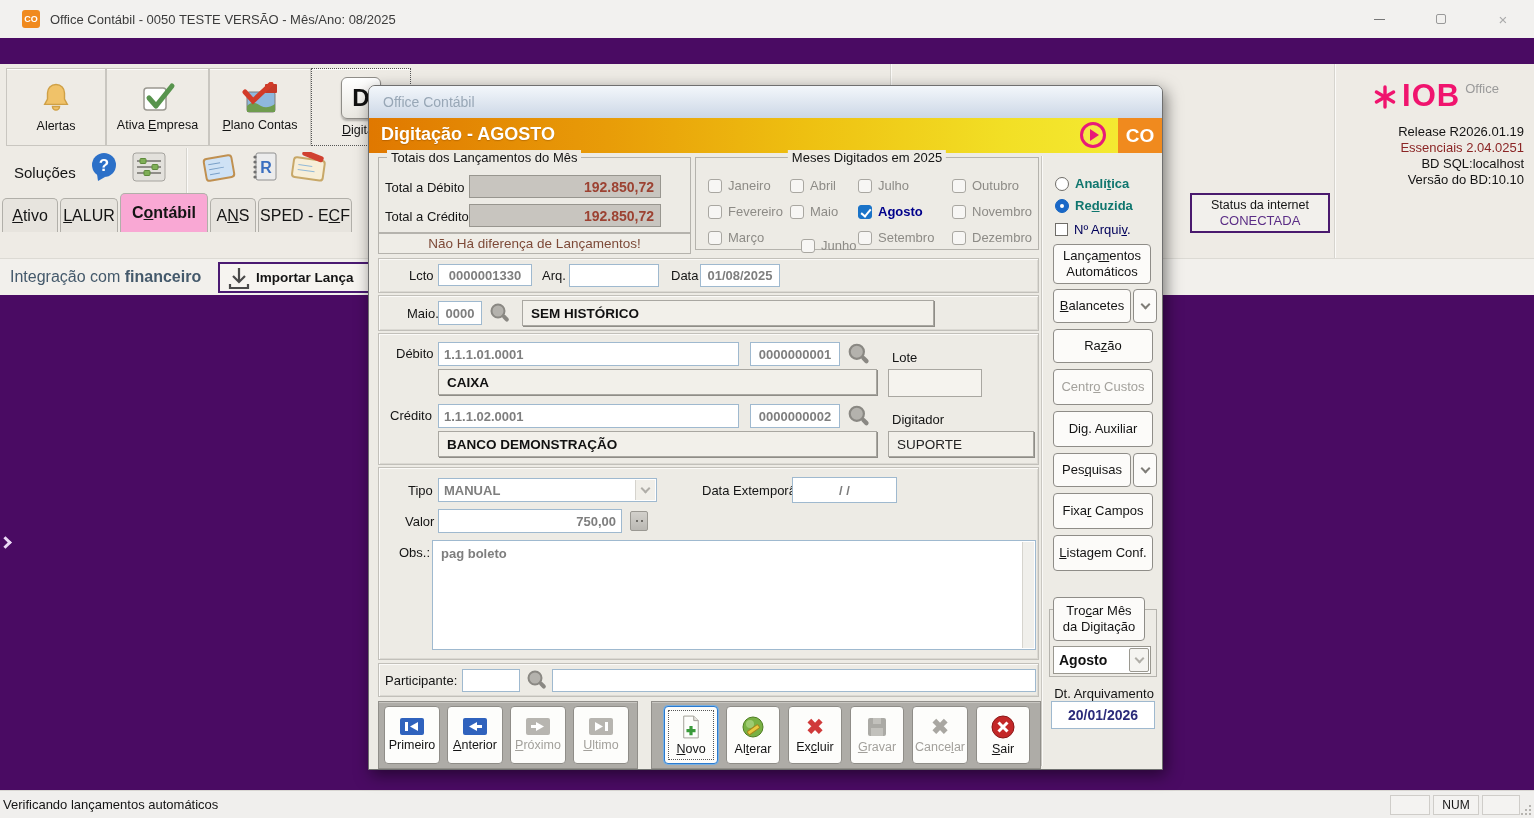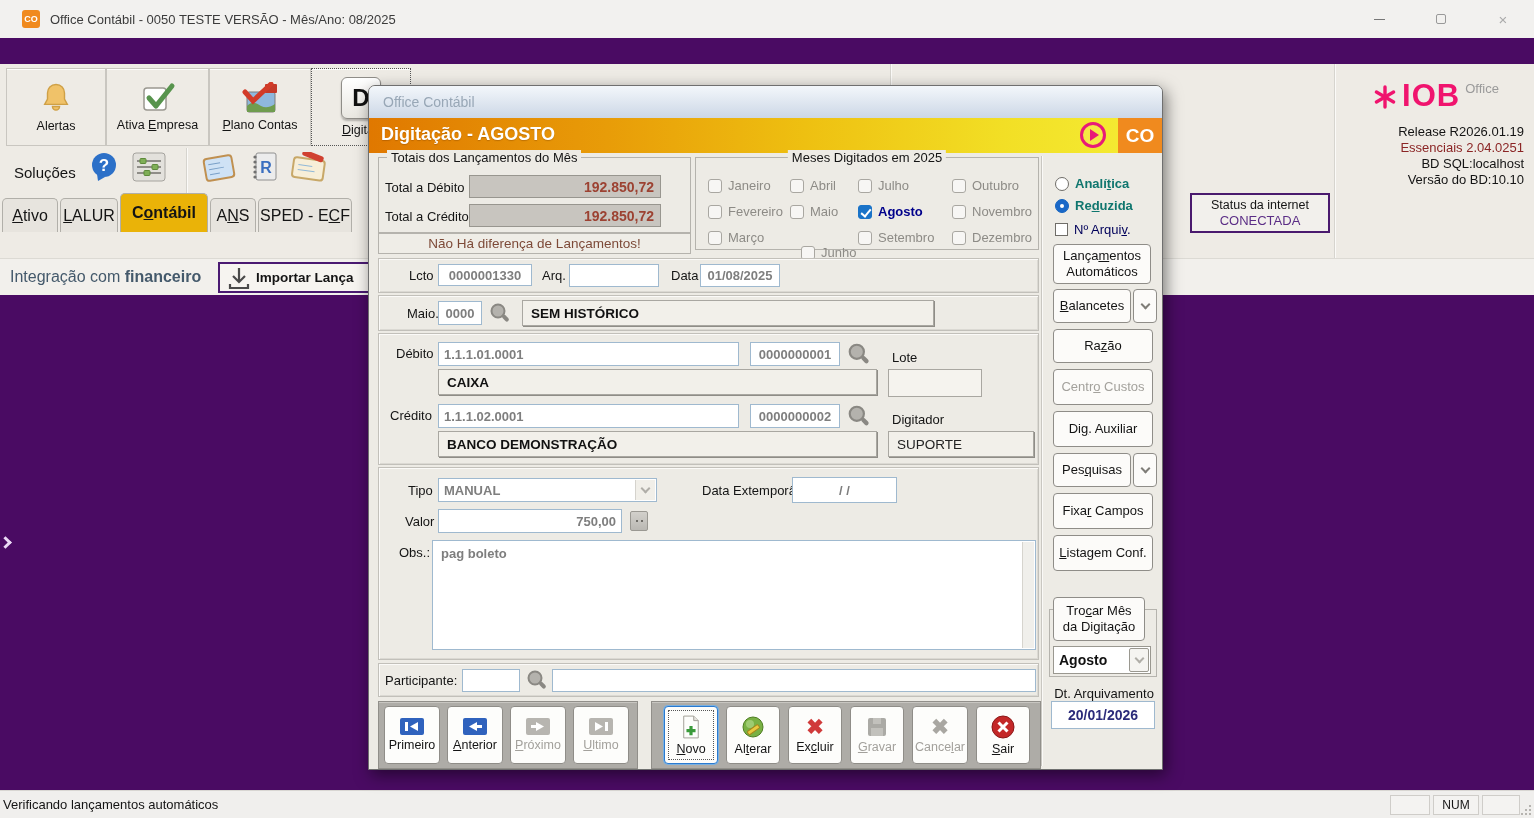--- a/index.html
+++ b/index.html
@@ -20,21 +20,21 @@
   .menubar{position:absolute;left:0;top:38px;width:1534px;height:26px;background:#f9f8f6;border-bottom:1px solid #e2e0dc;display:flex;align-items:center;gap:0;}
   .mitem{font-size:13.5px;color:#141414;padding:0 13px;}
 
   
   .toolbar{position:absolute;left:0;top:64px;width:1534px;height:194px;background:#eeebe5;}
   .tcell{position:absolute;border:1px solid #c9c6c0;box-shadow:inset 0 1px 0 #fdfdfb;display:flex;flex-direction:column;align-items:center;justify-content:center;gap:4px;}
   .tlabel{font-size:12.5px;color:#141414;white-space:nowrap;}
   .dkey{width:40px;height:42px;background:linear-gradient(#ffffff,#e9e7e1);border:1px solid #8f8d88;border-radius:6px;box-shadow:0 2px 2px rgba(0,0,0,.25);display:flex;align-items:center;justify-content:center;font:bold 24px "Liberation Sans",sans-serif;color:#111;}
   .vsep{position:absolute;width:2px;background:#d6d4ce;border-right:1px solid #fbfaf8;}
   .tab{position:absolute;border:1px solid #b1afa9;border-bottom:none;border-radius:5px 5px 0 0;background:#e7e4de;display:flex;align-items:center;justify-content:center;font-size:16px;color:#141414;}
-  .tab.active{background:#eab308;font-weight:bold;}
+  .tab.active{background:#f9a8d4;font-weight:bold;}
   .iob-line{font-size:13px;color:#141414;text-align:right;line-height:16px;}
   .iob-red{color:#8b2525;}
   .statusnet{position:absolute;left:1190px;top:129px;width:140px;height:40px;border:2px solid #4a1a6e;background:#f2f0ec;display:flex;flex-direction:column;align-items:center;justify-content:center;line-height:15px;}
 
   
   .integration{position:absolute;left:0;top:258px;width:1534px;height:37px;background:#f2f0ec;border-top:1px solid #dcdad4;display:flex;align-items:center;}
   .int-text{margin-left:10px;font-size:16px;color:#44596b;}
   .imp-btn{position:absolute;left:218px;top:3px;width:158px;height:31px;border:2px solid #4a1a72;background:#f6f4f0;display:flex;align-items:center;gap:4px;padding-left:6px;font:bold 13.5px "Liberation Sans",sans-serif;color:#141414;}
 
   
@@ -322,21 +322,21 @@
           <span>Agosto</span>
         </label>
       <label class="mcell" style="left:256px;top:46px;">
           <span class="cb"></span>
           <span>Novembro</span>
         </label>
       <label class="mcell" style="left:12px;top:72px;">
           <span class="cb"></span>
           <span>Março</span>
         </label>
-      <label class="mcell" style="left:94px;top:87px;padding-left:11px;">
+      <label class="mcell" style="left:94px;top:80px;padding-left:11px;">
           <span class="cb"></span>
           <span>Junho</span>
         </label>
       <label class="mcell" style="left:162px;top:72px;">
           <span class="cb"></span>
           <span>Setembro</span>
         </label>
       <label class="mcell" style="left:256px;top:72px;">
           <span class="cb"></span>
           <span>Dezembro</span>

